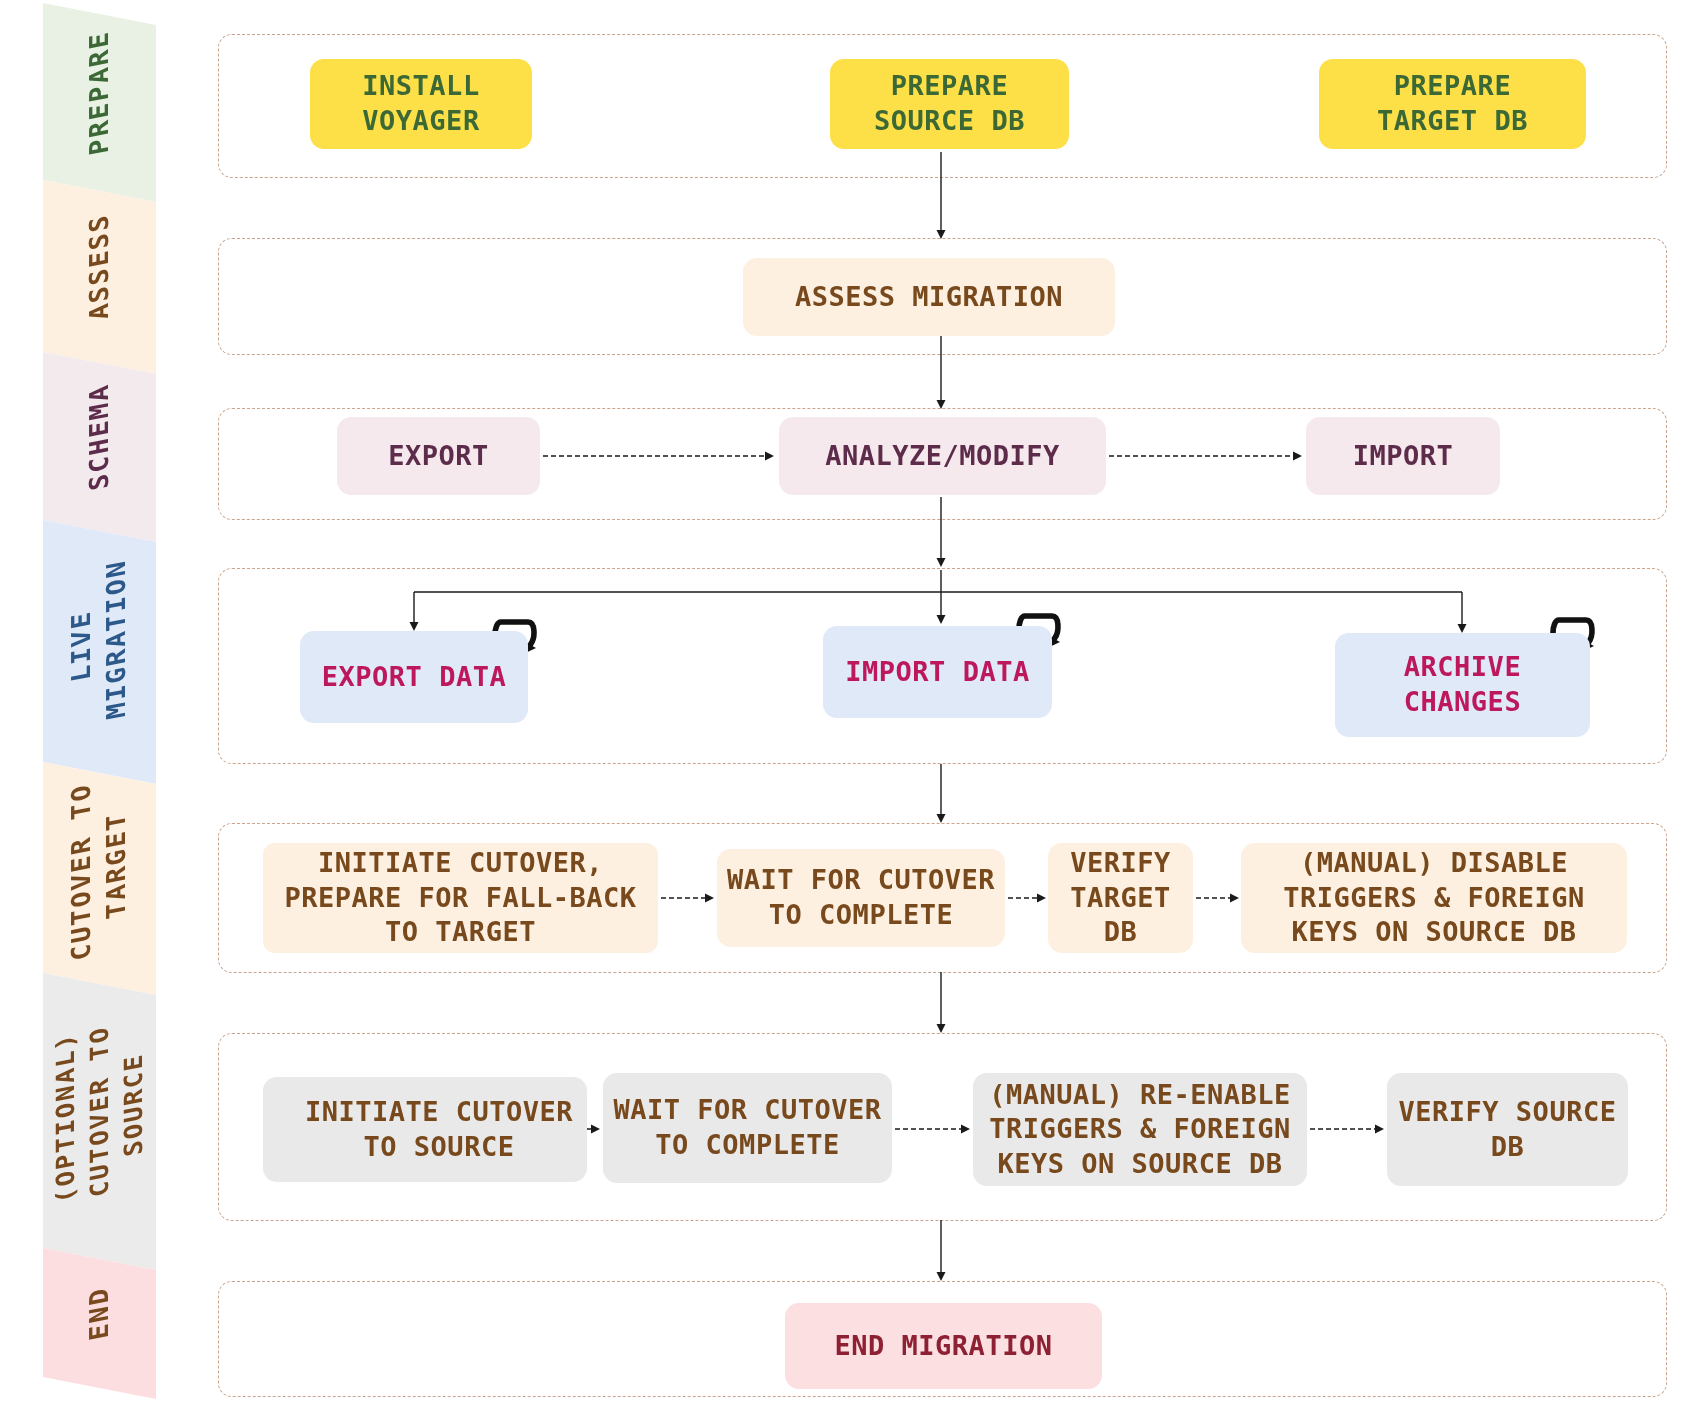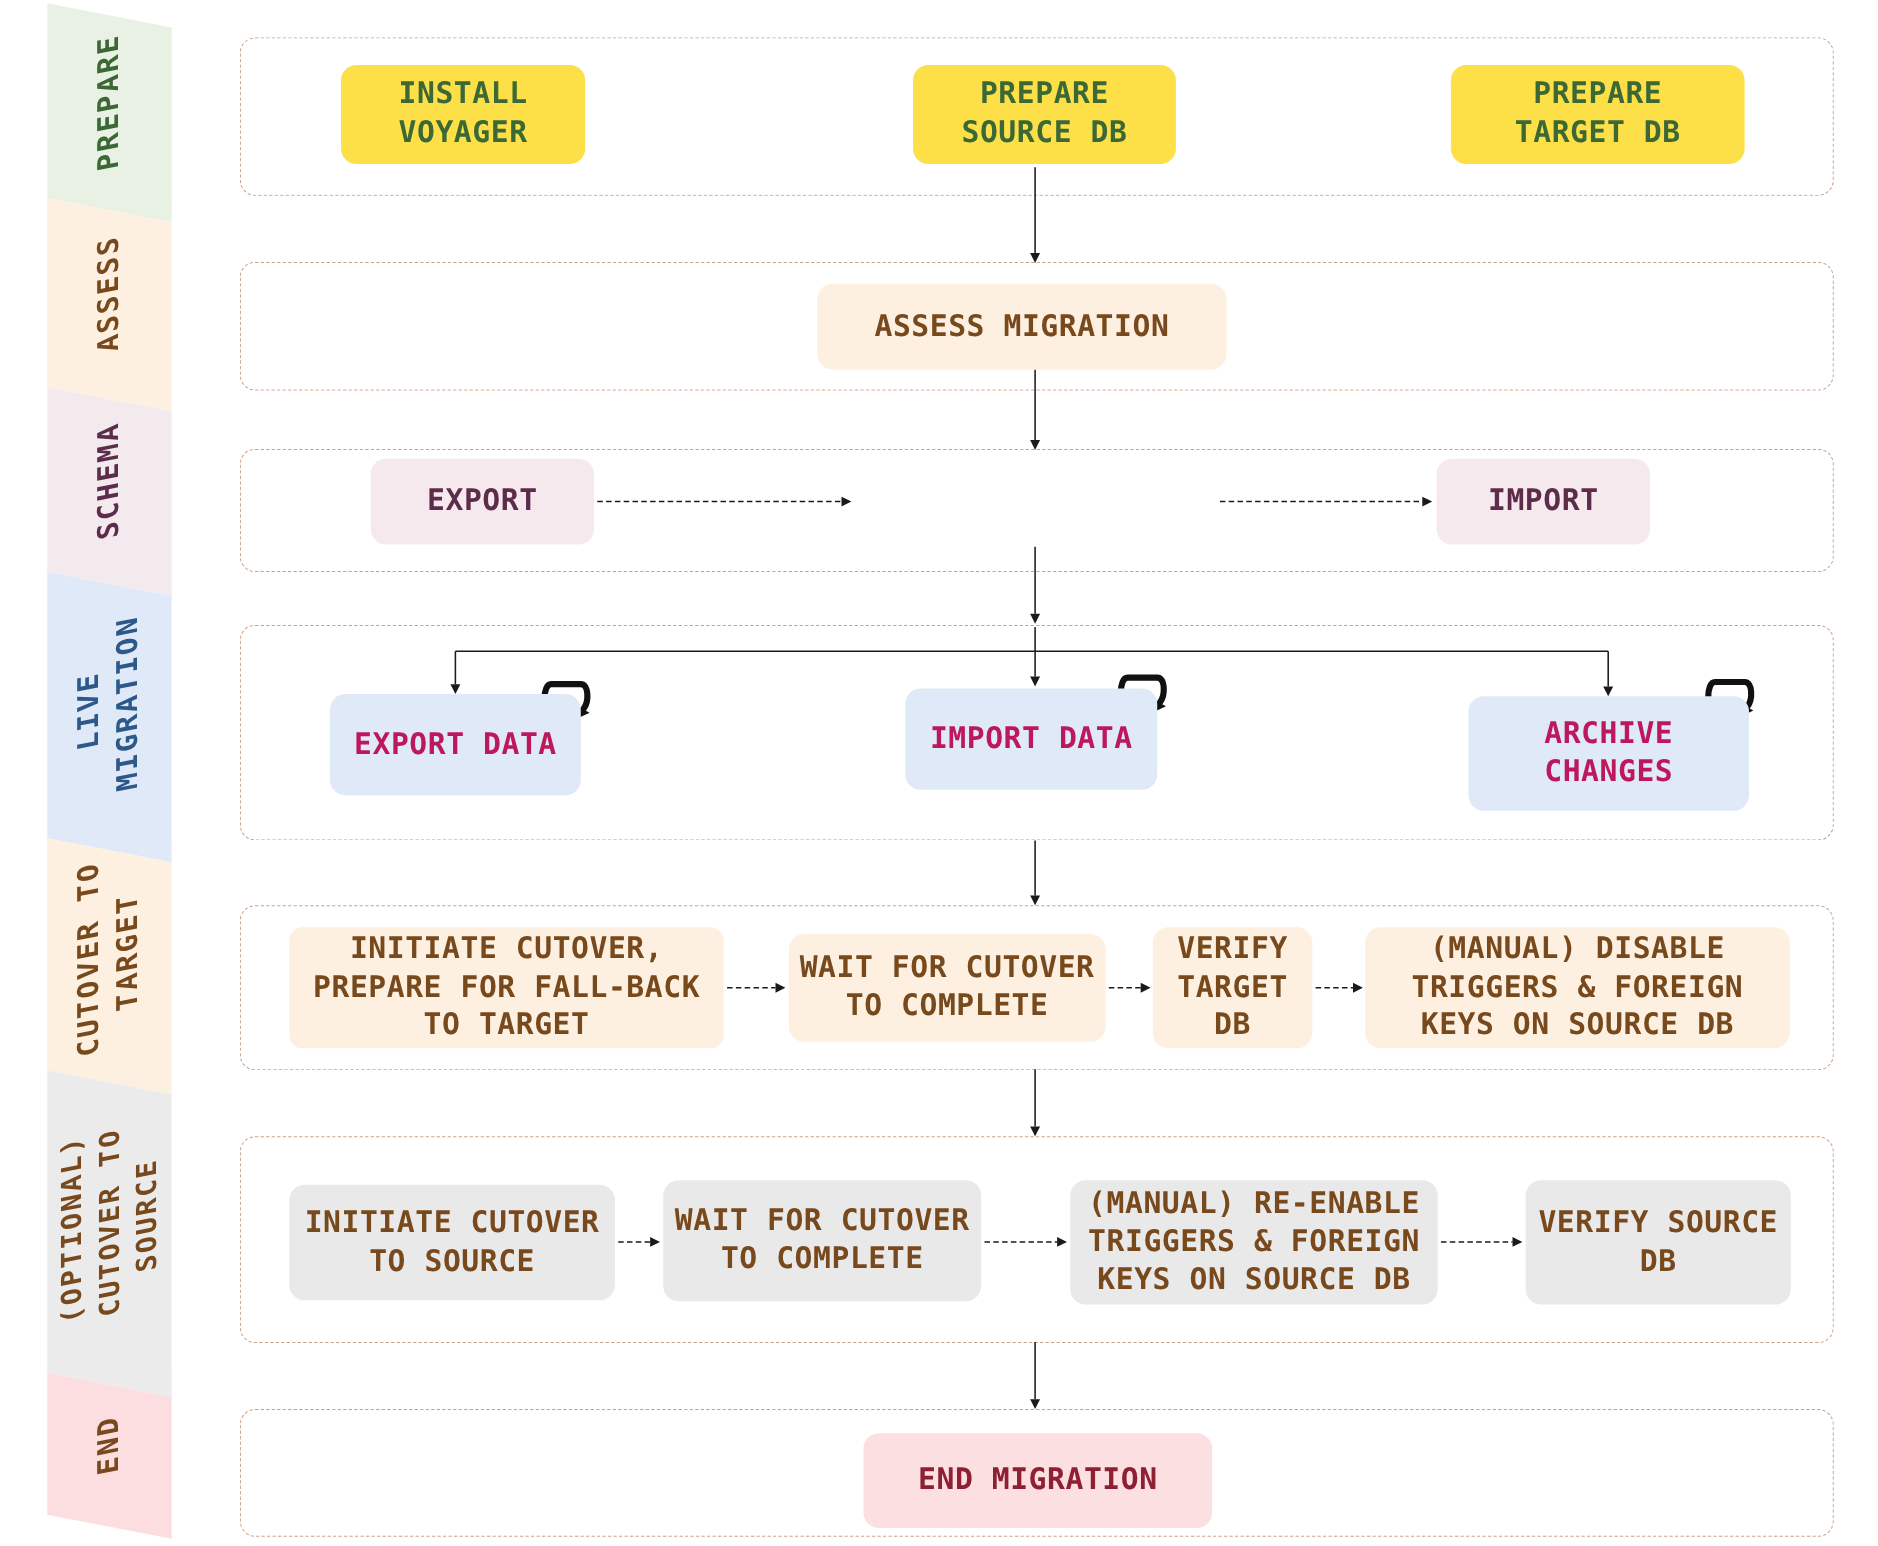--- a/index.html
+++ b/index.html
@@ -163,40 +163,41 @@
   <div class="node c-green" style="left:310px;top:59px;width:222px;height:90px;">INSTALL
 VOYAGER</div>
   <div class="node c-green" style="left:830px;top:59px;width:239px;height:90px;">PREPARE
 SOURCE DB</div>
   <div class="node c-green" style="left:1319px;top:59px;width:267px;height:90px;">PREPARE
 TARGET DB</div>
 
   <div class="node c-peach" style="left:743px;top:258px;width:372px;height:78px;">ASSESS MIGRATION</div>
 
   <div class="node c-pink" style="left:337px;top:417px;width:203px;height:78px;">EXPORT</div>
+  <div class="node c-pink" style="left:779px;top:417px;width:327px;height:78px;">ANALYZE/MODIFY</div>
   <div class="node c-pink" style="left:1306px;top:417px;width:194px;height:78px;">IMPORT</div>
 
   <div class="node c-blue" style="left:300px;top:631px;width:228px;height:92px;">EXPORT DATA</div>
   <div class="node c-blue" style="left:823px;top:626px;width:229px;height:92px;">IMPORT DATA</div>
   <div class="node c-blue" style="left:1335px;top:633px;width:255px;height:104px;">ARCHIVE
 CHANGES</div>
 
   <div class="node c-peach" style="left:263px;top:843px;width:395px;height:110px;border-radius:12px;">INITIATE CUTOVER,
 PREPARE FOR FALL-BACK
 TO TARGET</div>
   <div class="node c-peach" style="left:717px;top:849px;width:288px;height:98px;">WAIT FOR CUTOVER
 TO COMPLETE</div>
   <div class="node c-peach" style="left:1048px;top:843px;width:145px;height:110px;">VERIFY
 TARGET
 DB</div>
   <div class="node c-peach" style="left:1241px;top:843px;width:386px;height:110px;">(MANUAL) DISABLE
 TRIGGERS &amp; FOREIGN
 KEYS ON SOURCE DB</div>
 
-  <div class="node c-gray" style="left:263px;top:1077px;width:296px;height:105px;">INITIATE CUTOVER
+  <div class="node c-gray" style="left:263px;top:1077px;width:296px;height:105px;padding-left:28px;">INITIATE CUTOVER
 TO SOURCE</div>
   <div class="node c-gray" style="left:603px;top:1073px;width:289px;height:110px;">WAIT FOR CUTOVER
 TO COMPLETE</div>
   <div class="node c-gray" style="left:973px;top:1073px;width:334px;height:113px;">(MANUAL) RE-ENABLE
 TRIGGERS &amp; FOREIGN
 KEYS ON SOURCE DB</div>
   <div class="node c-gray" style="left:1387px;top:1073px;width:241px;height:113px;">VERIFY SOURCE
 DB</div>
 
   <div class="node c-red" style="left:785px;top:1303px;width:317px;height:86px;">END MIGRATION</div>

